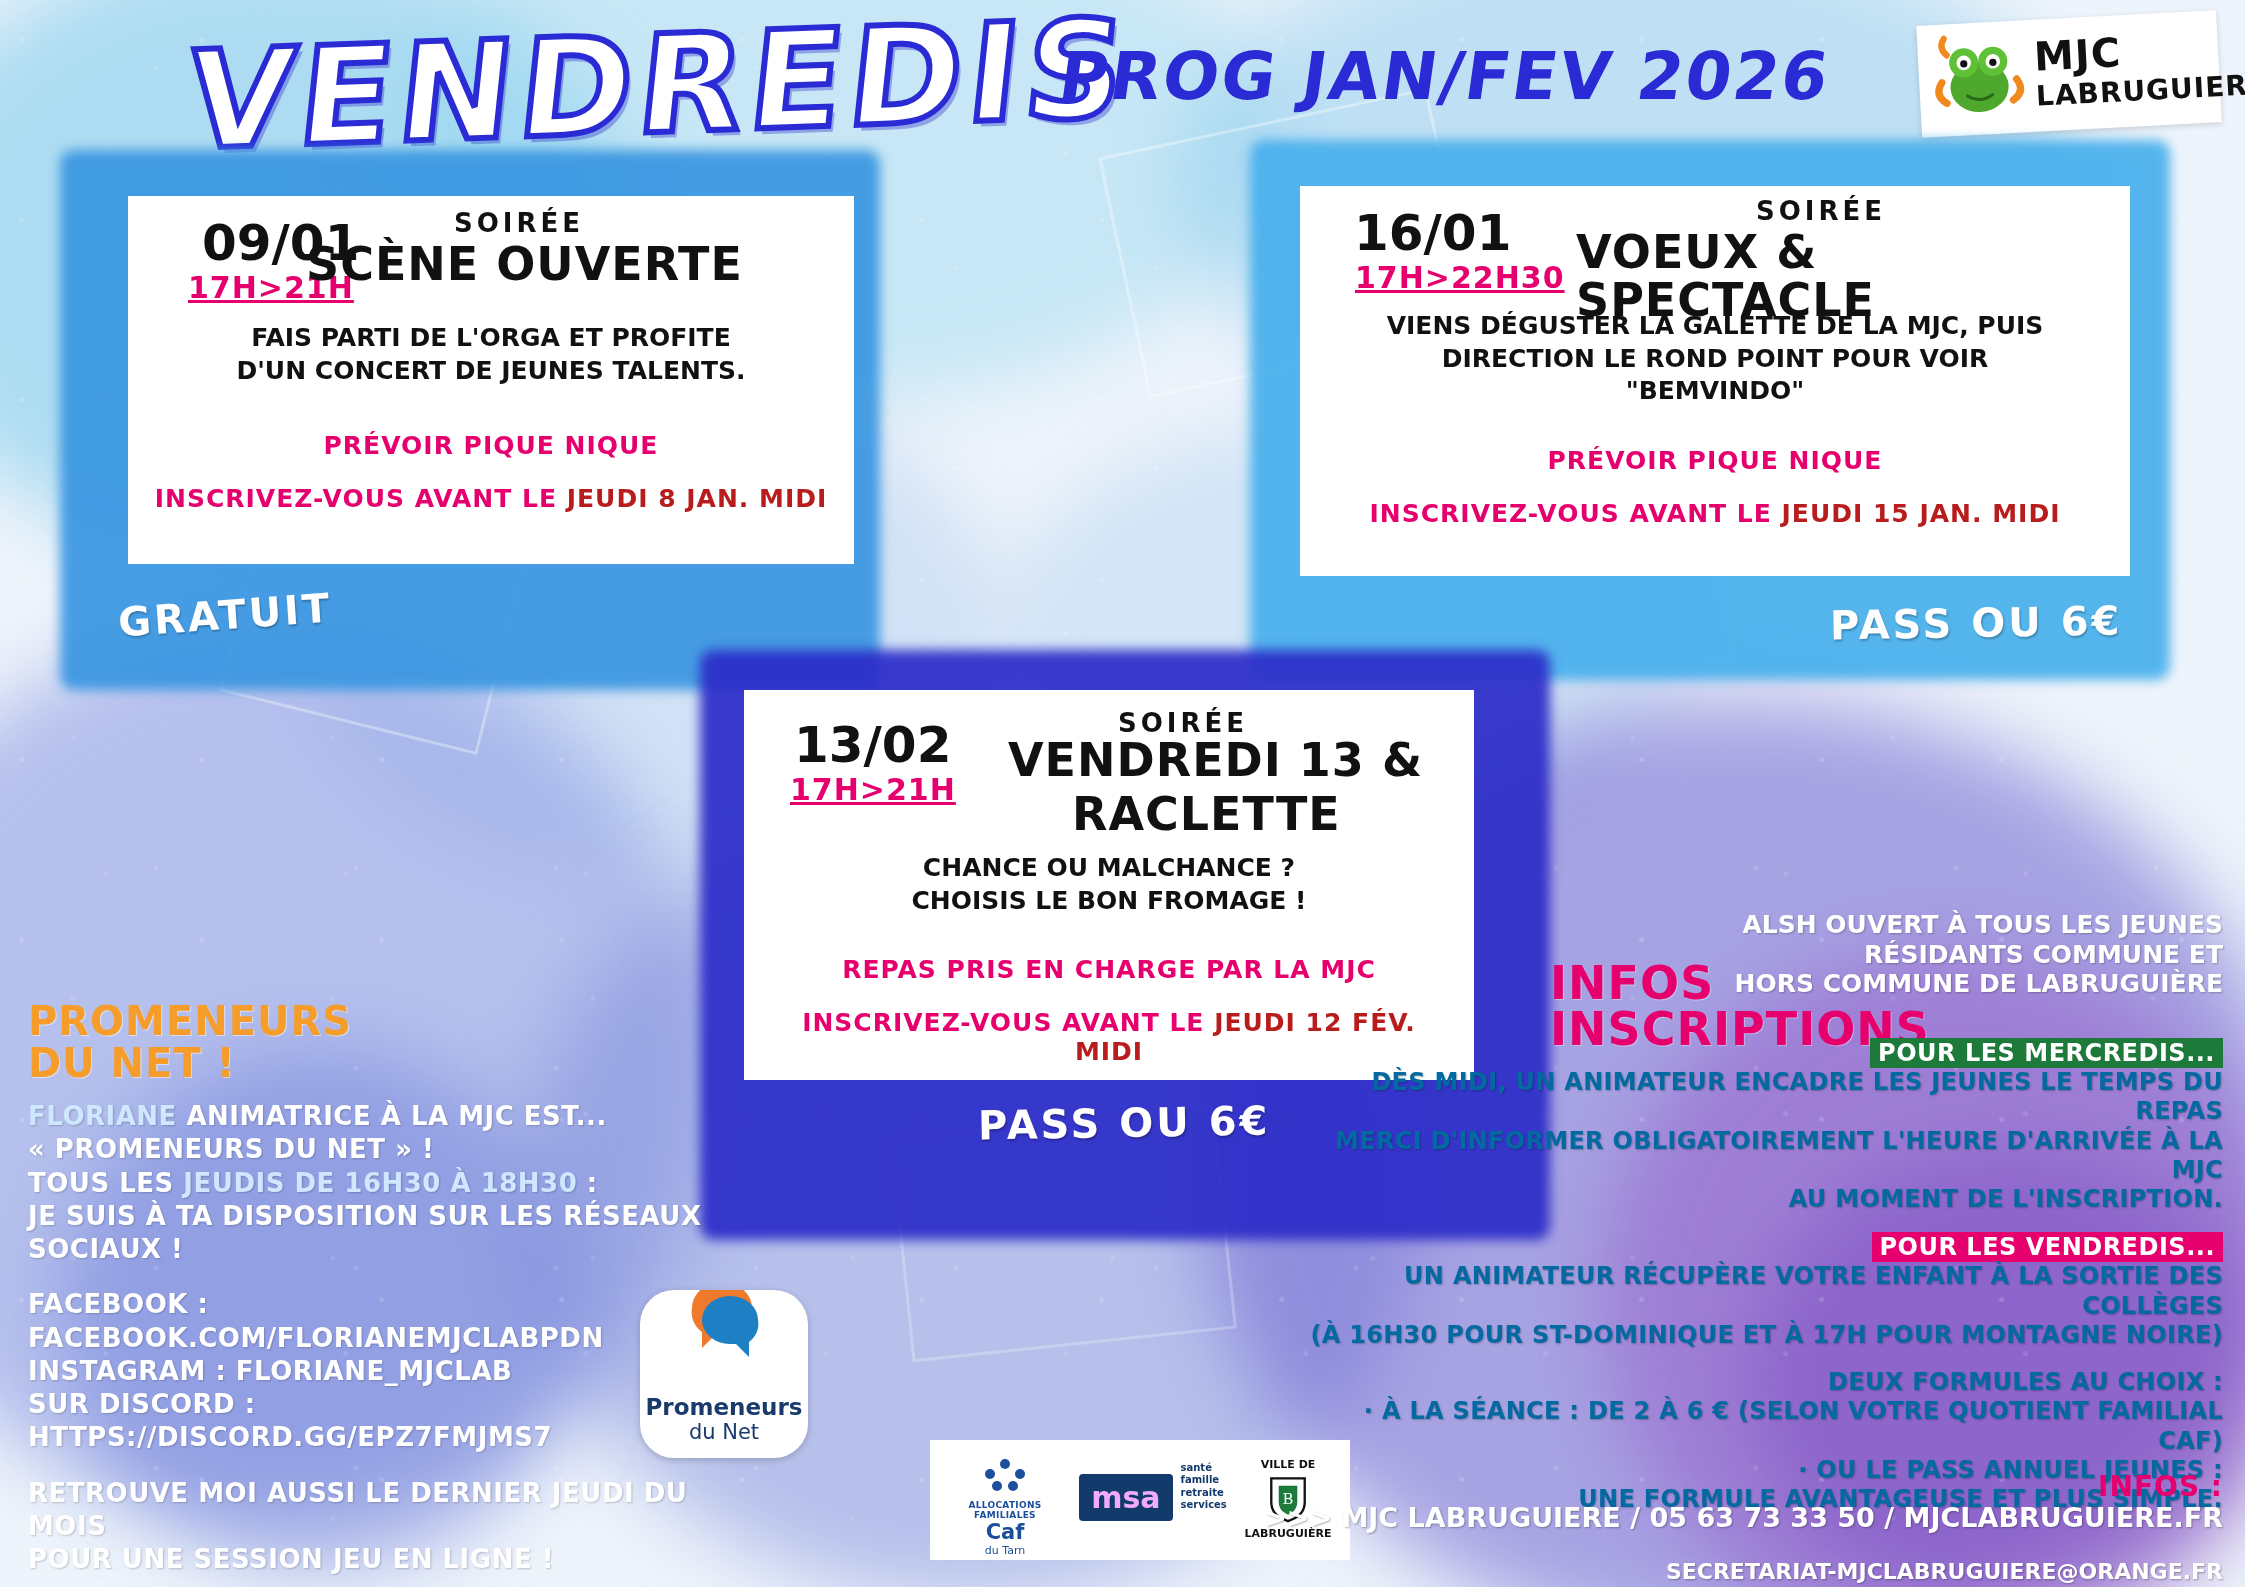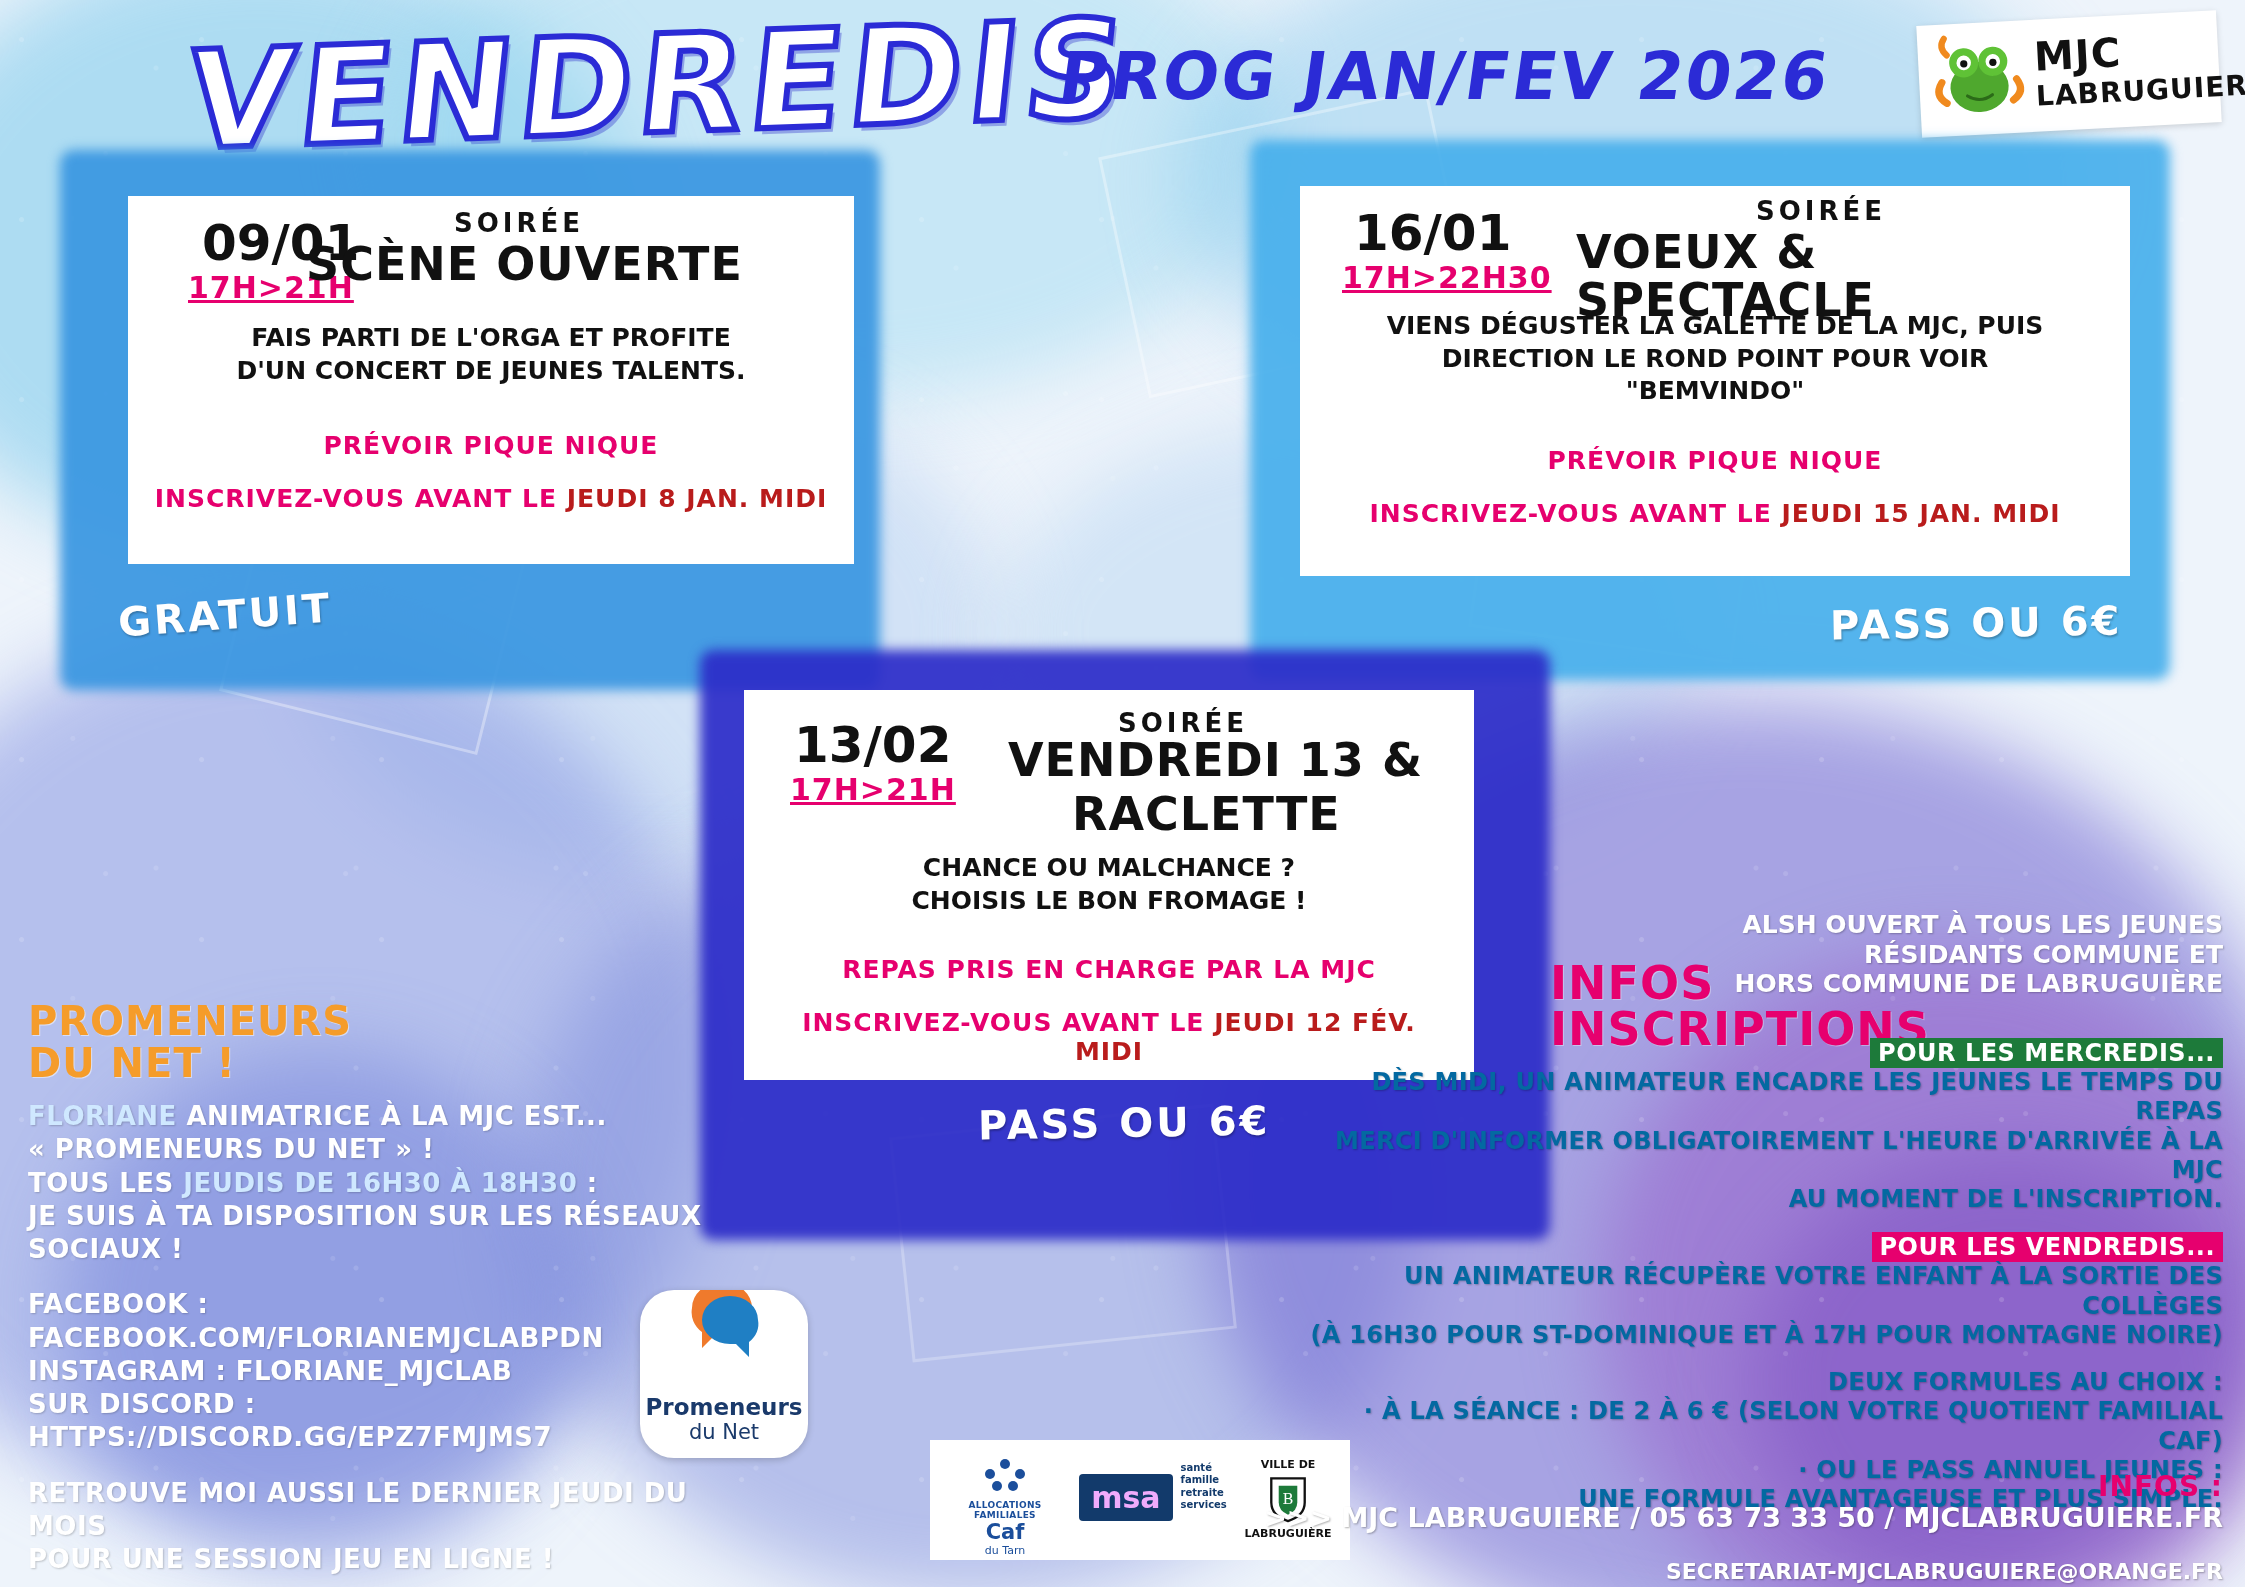--- a/index.html
+++ b/index.html
@@ -210,21 +210,21 @@
     </div>
   </div>
 </div>
 <div class="price" style="left:118px;top:592px;transform:rotate(-4deg);">GRATUIT</div>
 
 <div class="paint" id="card2-paint"></div>
 <div class="card" id="card2">
   <div class="card-in">
     <div style="position:relative;height:96px;">
       <div class="d-date" style="position:absolute;left:28px;top:0;">16/01</div>
-      <div class="d-time" style="position:absolute;left:16px;top:56px;">17H&gt;22H30</div>
+      <div class="d-time" style="position:absolute;left:29px;top:56px;">17H&gt;22H30</div>
       <div class="soiree" style="position:absolute;left:430px;top:-8px;">SOIRÉE</div>
       <div class="ev-title" style="position:absolute;left:250px;top:24px;">VOEUX &amp; SPECTACLE</div>
     </div>
     <div class="desc" style="margin-top:10px;">
       <div>VIENS DÉGUSTER LA GALETTE DE LA MJC, PUIS</div>
       <div>DIRECTION LE ROND POINT POUR VOIR</div>
       <div>"BEMVINDO"</div>
     </div>
     <div class="note" style="margin-top:38px;">PRÉVOIR PIQUE NIQUE</div>
     <div class="note" style="margin-top:24px;">

